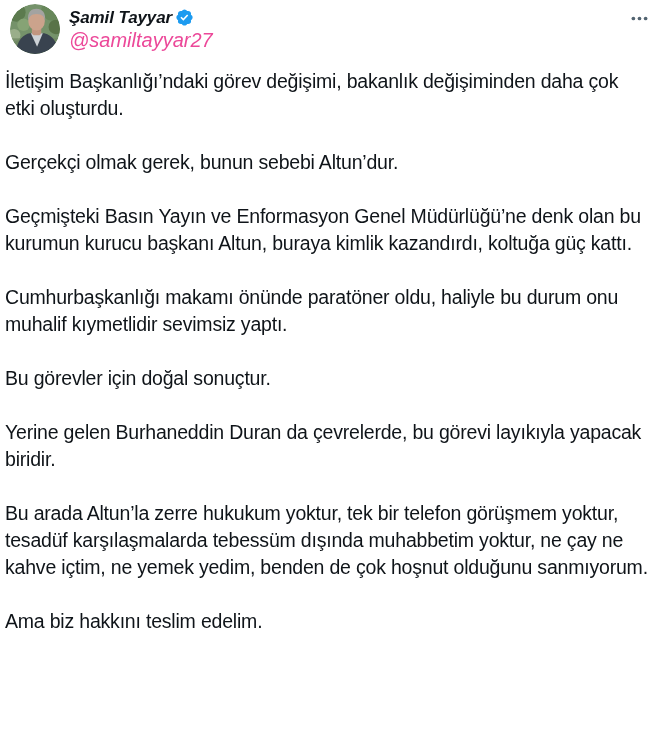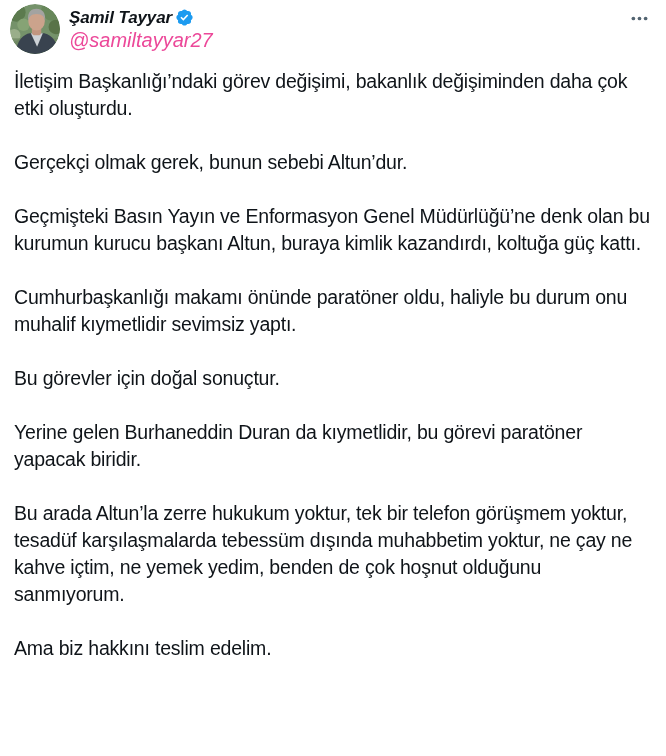--- a/index.html
+++ b/index.html
@@ -74,21 +74,21 @@
     border: none;
     background: transparent;
     display: flex;
     align-items: center;
     justify-content: center;
     border-radius: 50%;
     cursor: pointer;
     padding: 0;
   }
   .tweet-body {
-    padding: 0 14px 0 14px;
+    padding: 0 14px 0 5px;
     margin-top: 14px;
     color: #0f1419;
     font-size: 19.5px;
     line-height: 27px;
     letter-spacing: -0.2px;
   }
   .tweet-body p {
     margin: 0 0 27px 0;
     word-wrap: break-word;
   }
@@ -144,18 +144,18 @@
     </button>
 
   </div>
 
   <div class="tweet-body">
       <p>İletişim Başkanlığı’ndaki görev değişimi, bakanlık değişiminden daha çok etki oluşturdu.</p>
       <p>Gerçekçi olmak gerek, bunun sebebi Altun’dur.</p>
       <p>Geçmişteki Basın Yayın ve Enformasyon Genel Müdürlüğü’ne denk olan bu kurumun kurucu başkanı Altun, buraya kimlik kazandırdı, koltuğa güç kattı.</p>
       <p>Cumhurbaşkanlığı makamı önünde paratöner oldu, haliyle bu durum onu muhalif kıymetlidir sevimsiz yaptı.</p>
       <p>Bu görevler için doğal sonuçtur.</p>
-      <p>Yerine gelen Burhaneddin Duran da kıymetlidir, bu görevi paratöner yapacak biridir.</p>
+      <p>Yerine gelen Burhaneddin Duran da çevrelerde, bu görevi layıkıyla yapacak biridir.</p>
       <p>Bu arada Altun’la zerre hukukum yoktur, tek bir telefon görüşmem yoktur, tesadüf karşılaşmalarda tebessüm dışında muhabbetim yoktur, ne çay ne kahve içtim, ne yemek yedim, benden de çok hoşnut olduğunu sanmıyorum.</p>
       <p>Ama biz hakkını teslim edelim.</p>
     </div>
 
 </div>
 
 </body></html>

